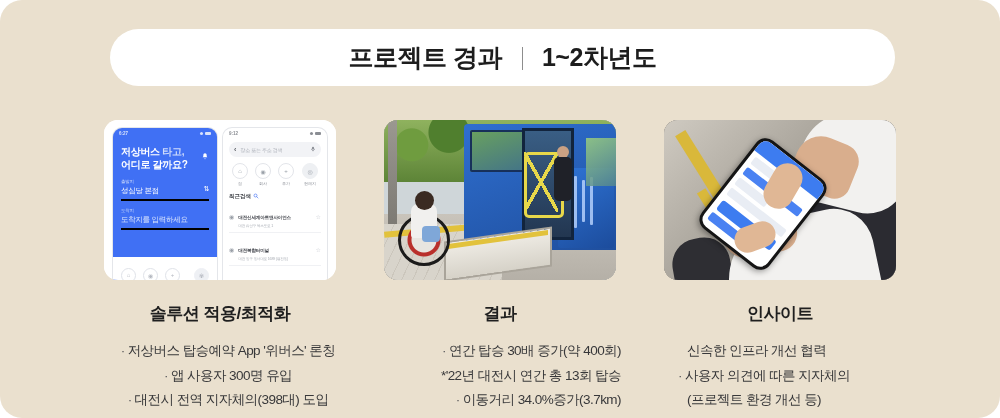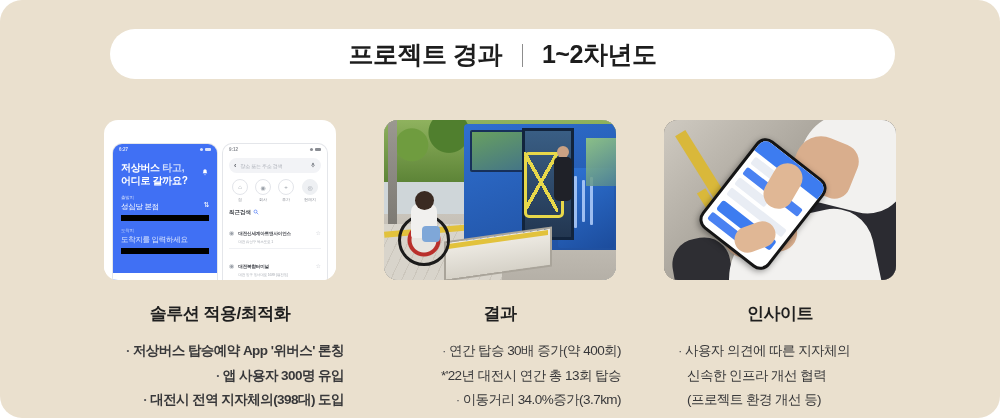--- a/index.html
+++ b/index.html
@@ -16,21 +16,21 @@
     overflow: hidden;
     font-family: "Liberation Sans", "DejaVu Sans", sans-serif;
   }
 
   
   .title-pill {
     position: absolute;
     left: 110px;
     top: 29px;
     width: 785px;
-    height: 50px;
+    height: 57px;
     background: #ffffff;
     border-radius: 30px;
     display: flex;
     align-items: center;
     justify-content: center;
   }
   .title-text {
     font-size: 25px;
     font-weight: bold;
     color: #1d1d1d;
@@ -76,21 +76,20 @@
 
   
   .phones {
     position: absolute;
     inset: 0;
     background: #ffffff;
     display: flex;
     gap: 6px;
     padding: 8px 0 0 9px;
     box-sizing: border-box;
-    margin-top: 16px;
   }
   .phone {
     width: 104px;
     height: 165px;
     border-radius: 9px 9px 0 0;
     overflow: hidden;
     position: relative;
     box-shadow: 0 0 0 1px #e4e6ea;
   }
   .phone-a { background: #4070f4; }
@@ -139,21 +138,21 @@
   .pa-label {
     margin-top: 7px;
     font-size: 4.5px;
     color: #c6d5fa;
     letter-spacing: -0.2px;
   }
   .pa-field {
     position: relative;
     margin-top: 2px;
     padding-bottom: 3px;
-    border-bottom: 6px solid #000000;
+    border-bottom: 2px solid #000000;
     font-size: 7.5px;
     color: #ffffff;
     letter-spacing: -0.3px;
   }
   .pa-field.ghost { color: #dce6fd; }
   .pa-swap {
     position: absolute;
     right: 0; top: -1px;
     font-size: 7px;
     color: #ffffff;
@@ -421,21 +420,21 @@
   .bullet {
     font-size: 13.5px;
     color: #38383a;
     letter-spacing: -0.55px;
     line-height: 1.52;
     white-space: nowrap;
   }
   .bullet .dot { color: #58585a; margin-right: 3px; }
   .bullet.sub { padding-left: 9px; white-space: nowrap; }
   .bullet.ind { padding-left: 9px; }
-  .col-1 .cap-list { align-items: flex-end; padding-left: 16px; font-weight: bold; }
+  .col-1 .cap-list { align-items: center; padding-left: 16px; }
   .col-2 .cap-list { align-items: flex-end; padding-left: 10px; }
   .col-3 .cap-list { align-items: flex-start; padding-left: 28px; }
 </style>
 </head>
 <body>
 
 <div class="page">
 
   <div class="title-pill">
     <div class="title-text">
@@ -629,20 +628,20 @@
               <div class="hs-row blue w70"></div>
             </div>
           </div>
           <div class="hs-finger"></div>
           <div class="hs-thumb"></div>
         </div>
       </div>
 
       <div class="cap-head">인사이트</div>
       <div class="cap-list">
+        <div class="bullet ind"><span>신속한 인프라 개선 협력</span></div>
         <div class="bullet"><span class="dot">·</span><span>사용자 의견에 따른 지자체의</span></div>
-        <div class="bullet ind"><span>신속한 인프라 개선 협력</span></div>
         <div class="bullet ind"><span>(프로젝트 환경 개선 등)</span></div>
       </div>
     </div>
 
   </div>
 </div>
 
 </body></html>

